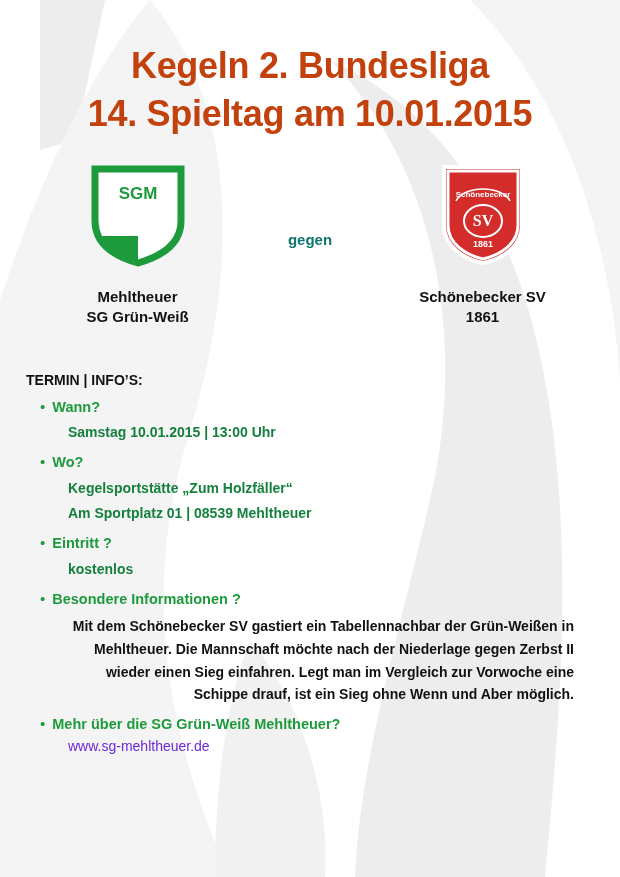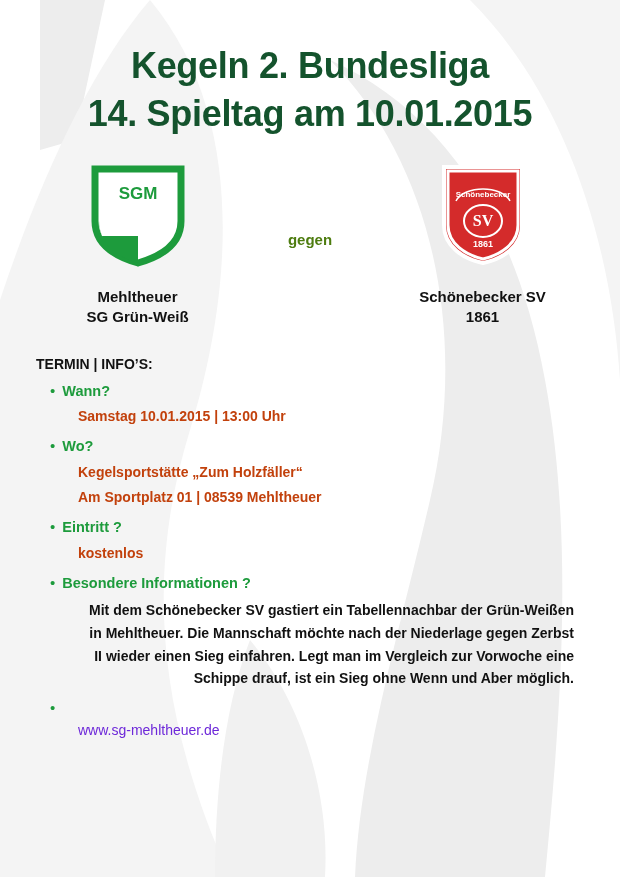--- a/index.html
+++ b/index.html
@@ -31,21 +31,21 @@
     position: relative;
     z-index: 2;
   }
 
   
   .title-block {
     text-align: center;
     padding-top: 42px;
   }
   .title-line {
-    color: #14532d;
+    color: #c2410c;
     font-weight: bold;
     font-size: 36px;
     line-height: 1.32;
     letter-spacing: -0.3px;
   }
 
   
   .clubs {
     display: flex;
     align-items: flex-start;
@@ -57,40 +57,40 @@
     text-align: center;
   }
   .club-mid {
     width: 130px;
     text-align: center;
     padding-top: 68px;
   }
   .vs-label {
     font-size: 15px;
     font-weight: bold;
-    color: #4d7c0f;
+    color: #0f766e;
   }
   .crest-wrap {
     height: 108px;
     display: flex;
     align-items: flex-start;
     justify-content: center;
   }
   .club-name {
     margin-top: 16px;
     font-size: 15px;
     font-weight: bold;
     color: #111111;
     line-height: 1.35;
   }
 
   
   .info {
-    margin-top: 28px;
-    padding-left: 36px;
+    margin-top: 44px;
+    padding-left: 26px;
     padding-right: 30px;
   }
   .info-heading {
     font-size: 14px;
     font-weight: bold;
     color: #111111;
     margin-bottom: 10px;
   }
   .q-row {
     display: flex;
@@ -108,21 +108,21 @@
     color: #1d9b3c;
     font-weight: bold;
     font-size: 14.5px;
     line-height: 1.25;
   }
   .answer {
     margin-left: 42px;
     margin-top: 6px;
     font-size: 14px;
     font-weight: bold;
-    color: #c2410c;
+    color: #15803d;
     line-height: 1.55;
   }
   .answer-para {
     margin-left: 42px;
     margin-top: 7px;
     margin-right: 16px;
     font-size: 14px;
     font-weight: bold;
     color: #111111;
     line-height: 1.62;
@@ -225,18 +225,19 @@
       <div class="answer">kostenlos</div>
 
       <div class="q-row">
         <span class="bullet">•</span>
         <span class="question">Besondere Informationen ?</span>
       </div>
       <div class="answer-para">Mit dem Schönebecker SV gastiert ein Tabellennachbar der Grün-Weißen in Mehltheuer. Die Mannschaft möchte nach der Niederlage gegen Zerbst II wieder einen Sieg einfahren. Legt man im Vergleich zur Vorwoche eine Schippe drauf, ist ein Sieg ohne Wenn und Aber möglich.</div>
 
       <div class="q-row">
         <span class="bullet">•</span>
+        <span class="question">Mehr über die SG Grün-Weiß Mehltheuer?</span>
       </div>
       <div class="answer-link">www.sg-mehltheuer.de</div>
 
     </div>
   </div>
 </div>
 
 </body></html>

